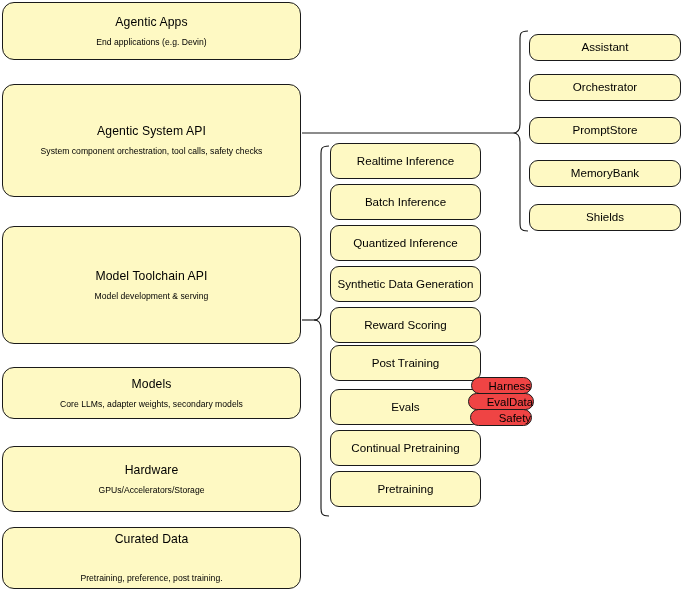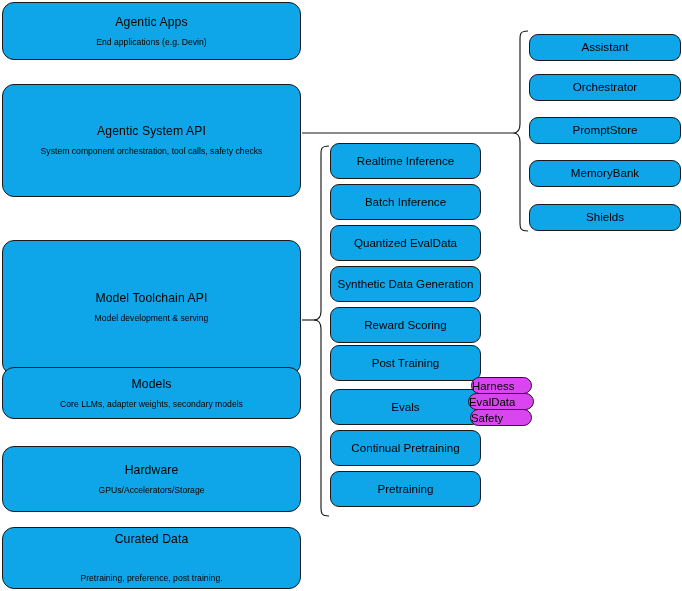--- a/index.html
+++ b/index.html
@@ -17,21 +17,21 @@
     height: 591px;
     background: #ffffff;
     overflow: hidden;
   }
 
   
   .node {
     position: absolute;
     box-sizing: border-box;
     border: 1.15px solid #1a1a1a;
-    background: #0ea5e9;
+    background: #fef9c3;
     display: flex;
     flex-direction: column;
     align-items: center;
     justify-content: center;
     text-align: center;
     color: #000000;
     line-height: 1.25;
   }
 
   
@@ -68,24 +68,24 @@
     height: 27px;
     font-size: 11.6px;
   }
 
   
   .pill {
     position: absolute;
     box-sizing: border-box;
     border: 1.15px solid #1a1a1a;
     border-radius: 14px;
-    background: #d946ef;
+    background: #ef4444;
     display: flex;
     align-items: center;
-    justify-content: flex-start;
+    justify-content: flex-end;
     font-size: 11.4px;
     color: #000;
     height: 17px;
   }
 
   
   #wires {
     position: absolute;
     left: 0;
     top: 0;
@@ -130,21 +130,21 @@
   <div class="node layer" style="top:2px; height:58px;">
     <div class="t">Agentic Apps</div>
     <div class="s">End applications (e.g. Devin)</div>
   </div>
 
   <div class="node layer" style="top:84px; height:113px;">
     <div class="t">Agentic System API</div>
     <div class="s">System component orchestration, tool calls, safety checks</div>
   </div>
 
-  <div class="node layer" style="top:240px; height:135px;">
+  <div class="node layer" style="top:226px; height:118px;">
     <div class="t">Model Toolchain API</div>
     <div class="s">Model development &amp; serving</div>
   </div>
 
   <div class="node layer" style="top:367px; height:52px;">
     <div class="t">Models</div>
     <div class="s">Core LLMs, adapter weights, secondary models</div>
   </div>
 
   <div class="node layer" style="top:446px; height:66px;">
@@ -157,21 +157,21 @@
     <div class="s">Pretraining, preference, post training.</div>
   </div>
 
   <div class="node mid" style="top:143px;">
     <span>Realtime Inference</span>
   </div>
   <div class="node mid" style="top:184px;">
     <span>Batch Inference</span>
   </div>
   <div class="node mid" style="top:225px;">
-    <span>Quantized EvalData</span>
+    <span>Quantized Inference</span>
   </div>
   <div class="node mid" style="top:266px;text-align:center;">
     <span>Synthetic Data Generation</span>
   </div>
   <div class="node mid" style="top:307px;">
     <span>Reward Scoring</span>
   </div>
   <div class="node mid" style="top:345px;">
     <span>Post Training</span>
   </div>

